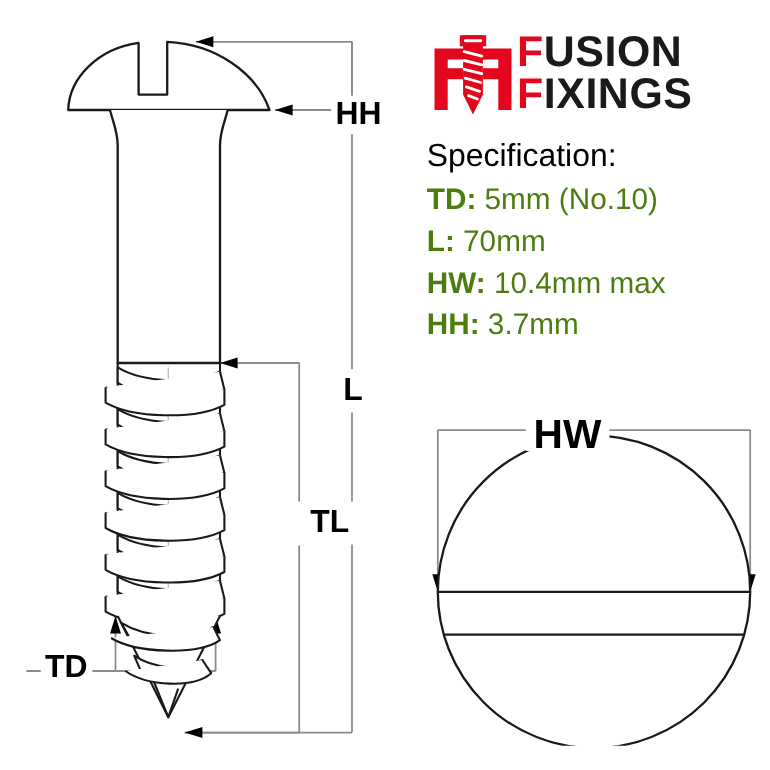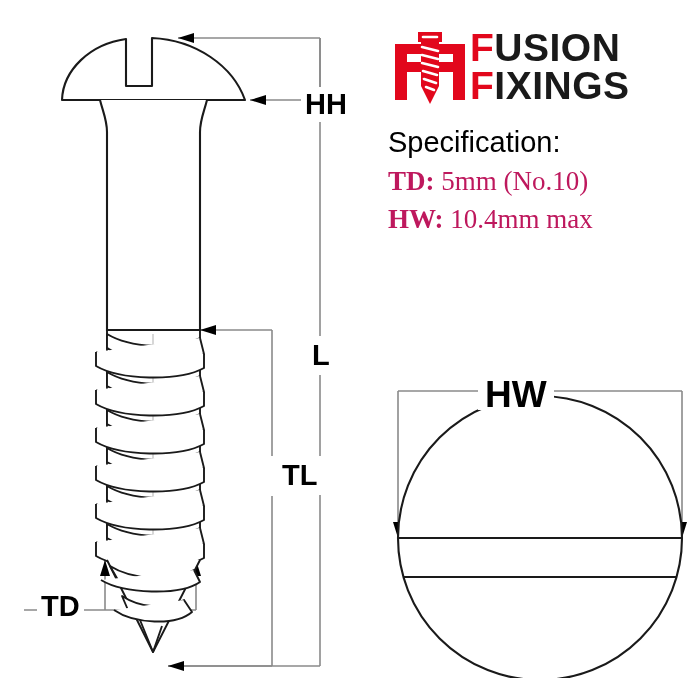--- a/index.html
+++ b/index.html
@@ -85,22 +85,21 @@
     font-size: 29px;
     font-weight: normal;
     line-height: 40px;
     color: #000000;
     white-space: nowrap;
   }
   .spec-row {
     font-size: 27px;
     line-height: 38px;
     white-space: nowrap;
-    color: #be185d;
-    font-family: Liberation Serif, serif;
+    color: #4d7c0f;
   }
   .spec-key {
     font-weight: bold;
   }
   .spec-val {
     font-weight: normal;
   }
 
   
   #headview {
@@ -329,22 +328,30 @@
     </div>
 
     <div id="spec-block">
       <div id="spec-title">Specification:</div>
 
       <div class="spec-row">
         <span class="spec-key">TD:</span>
         <span class="spec-val">5mm (No.10)</span>
       </div>
       <div class="spec-row">
+        <span class="spec-key">L:</span>
+        <span class="spec-val">70mm</span>
+      </div>
+      <div class="spec-row">
         <span class="spec-key">HW:</span>
         <span class="spec-val">10.4mm max</span>
+      </div>
+      <div class="spec-row">
+        <span class="spec-key">HH:</span>
+        <span class="spec-val">3.7mm</span>
       </div>
     </div>
 
     <svg id="headview" viewBox="0 0 320 300">
 
       <g stroke="#8a8a8a" stroke-width="1.6" fill="none">
         <path d="M18 13 H302"></path>
         <path d="M18 13 V150"></path>
         <path d="M302 13 V150"></path>
       </g>

